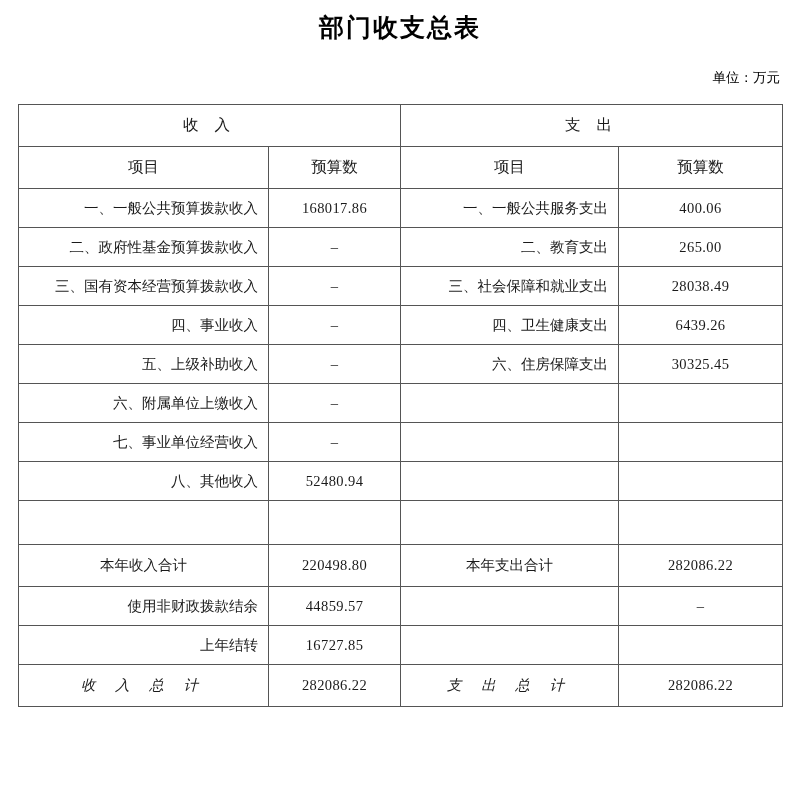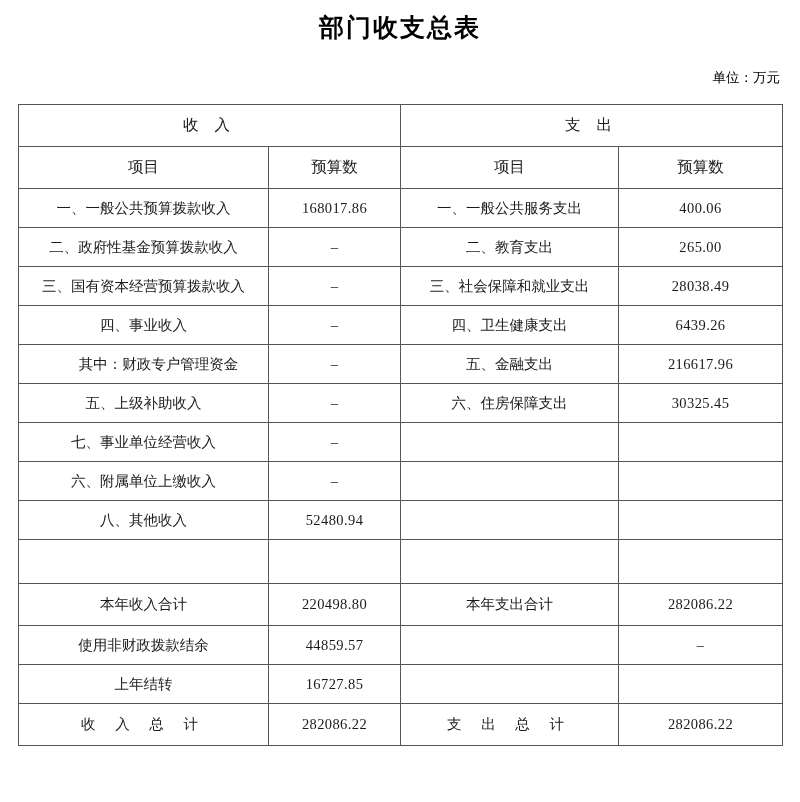--- a/index.html
+++ b/index.html
@@ -65,21 +65,21 @@
     text-align: center;
     font-size: 15.5px;
     letter-spacing: 6px;
   }
   table.budget tr.colhdr td {
     height: 42px;
     text-align: center;
     font-size: 15.5px;
   }
   td.item {
-    text-align: center;
+    text-align: right;
     margin-left: 48px;
   }
   td.num {
     text-align: center;
     font-size: 14.5px;
     letter-spacing: 0.4px;
   }
   td.center {
     text-align: center;
   }
@@ -88,20 +88,21 @@
   }
   tr.tall td {
     height: 42px;
   }
   .indent {
     padding-left: 30px;
     display: inline-block;
   }
   .spaced {
     letter-spacing: 8px;
+    font-style: italic;
   }
   col.c1 { width: 250px; }
   col.c2 { width: 132px; }
   col.c3 { width: 218px; }
   col.c4 { width: 164px; }
 </style>
 </head>
 <body>
 
 <div class="page">
@@ -148,39 +149,33 @@
           <td class="item">三、社会保障和就业支出</td>
           <td class="num">28038.49</td>
         </tr>
         <tr>
           <td class="item">四、事业收入</td>
           <td class="num">–</td>
           <td class="item">四、卫生健康支出</td>
           <td class="num">6439.26</td>
         </tr>
         <tr>
-          <td class="item"><span class="indent">其中：财政专户管理资金</span></td>
-          <td class="num">–</td>
-          <td class="item">五、金融支出</td>
-          <td class="num">216617.96</td>
-        </tr>
-        <tr>
           <td class="item">五、上级补助收入</td>
           <td class="num">–</td>
           <td class="item">六、住房保障支出</td>
           <td class="num">30325.45</td>
         </tr>
         <tr>
+          <td class="item">六、附属单位上缴收入</td>
+          <td class="num">–</td>
+          <td class="item"></td>
+          <td class="num"></td>
+        </tr>
+        <tr>
           <td class="item">七、事业单位经营收入</td>
-          <td class="num">–</td>
-          <td class="item"></td>
-          <td class="num"></td>
-        </tr>
-        <tr>
-          <td class="item">六、附属单位上缴收入</td>
           <td class="num">–</td>
           <td class="item"></td>
           <td class="num"></td>
         </tr>
         <tr>
           <td class="item">八、其他收入</td>
           <td class="num">52480.94</td>
           <td class="item"></td>
           <td class="num"></td>
         </tr>

